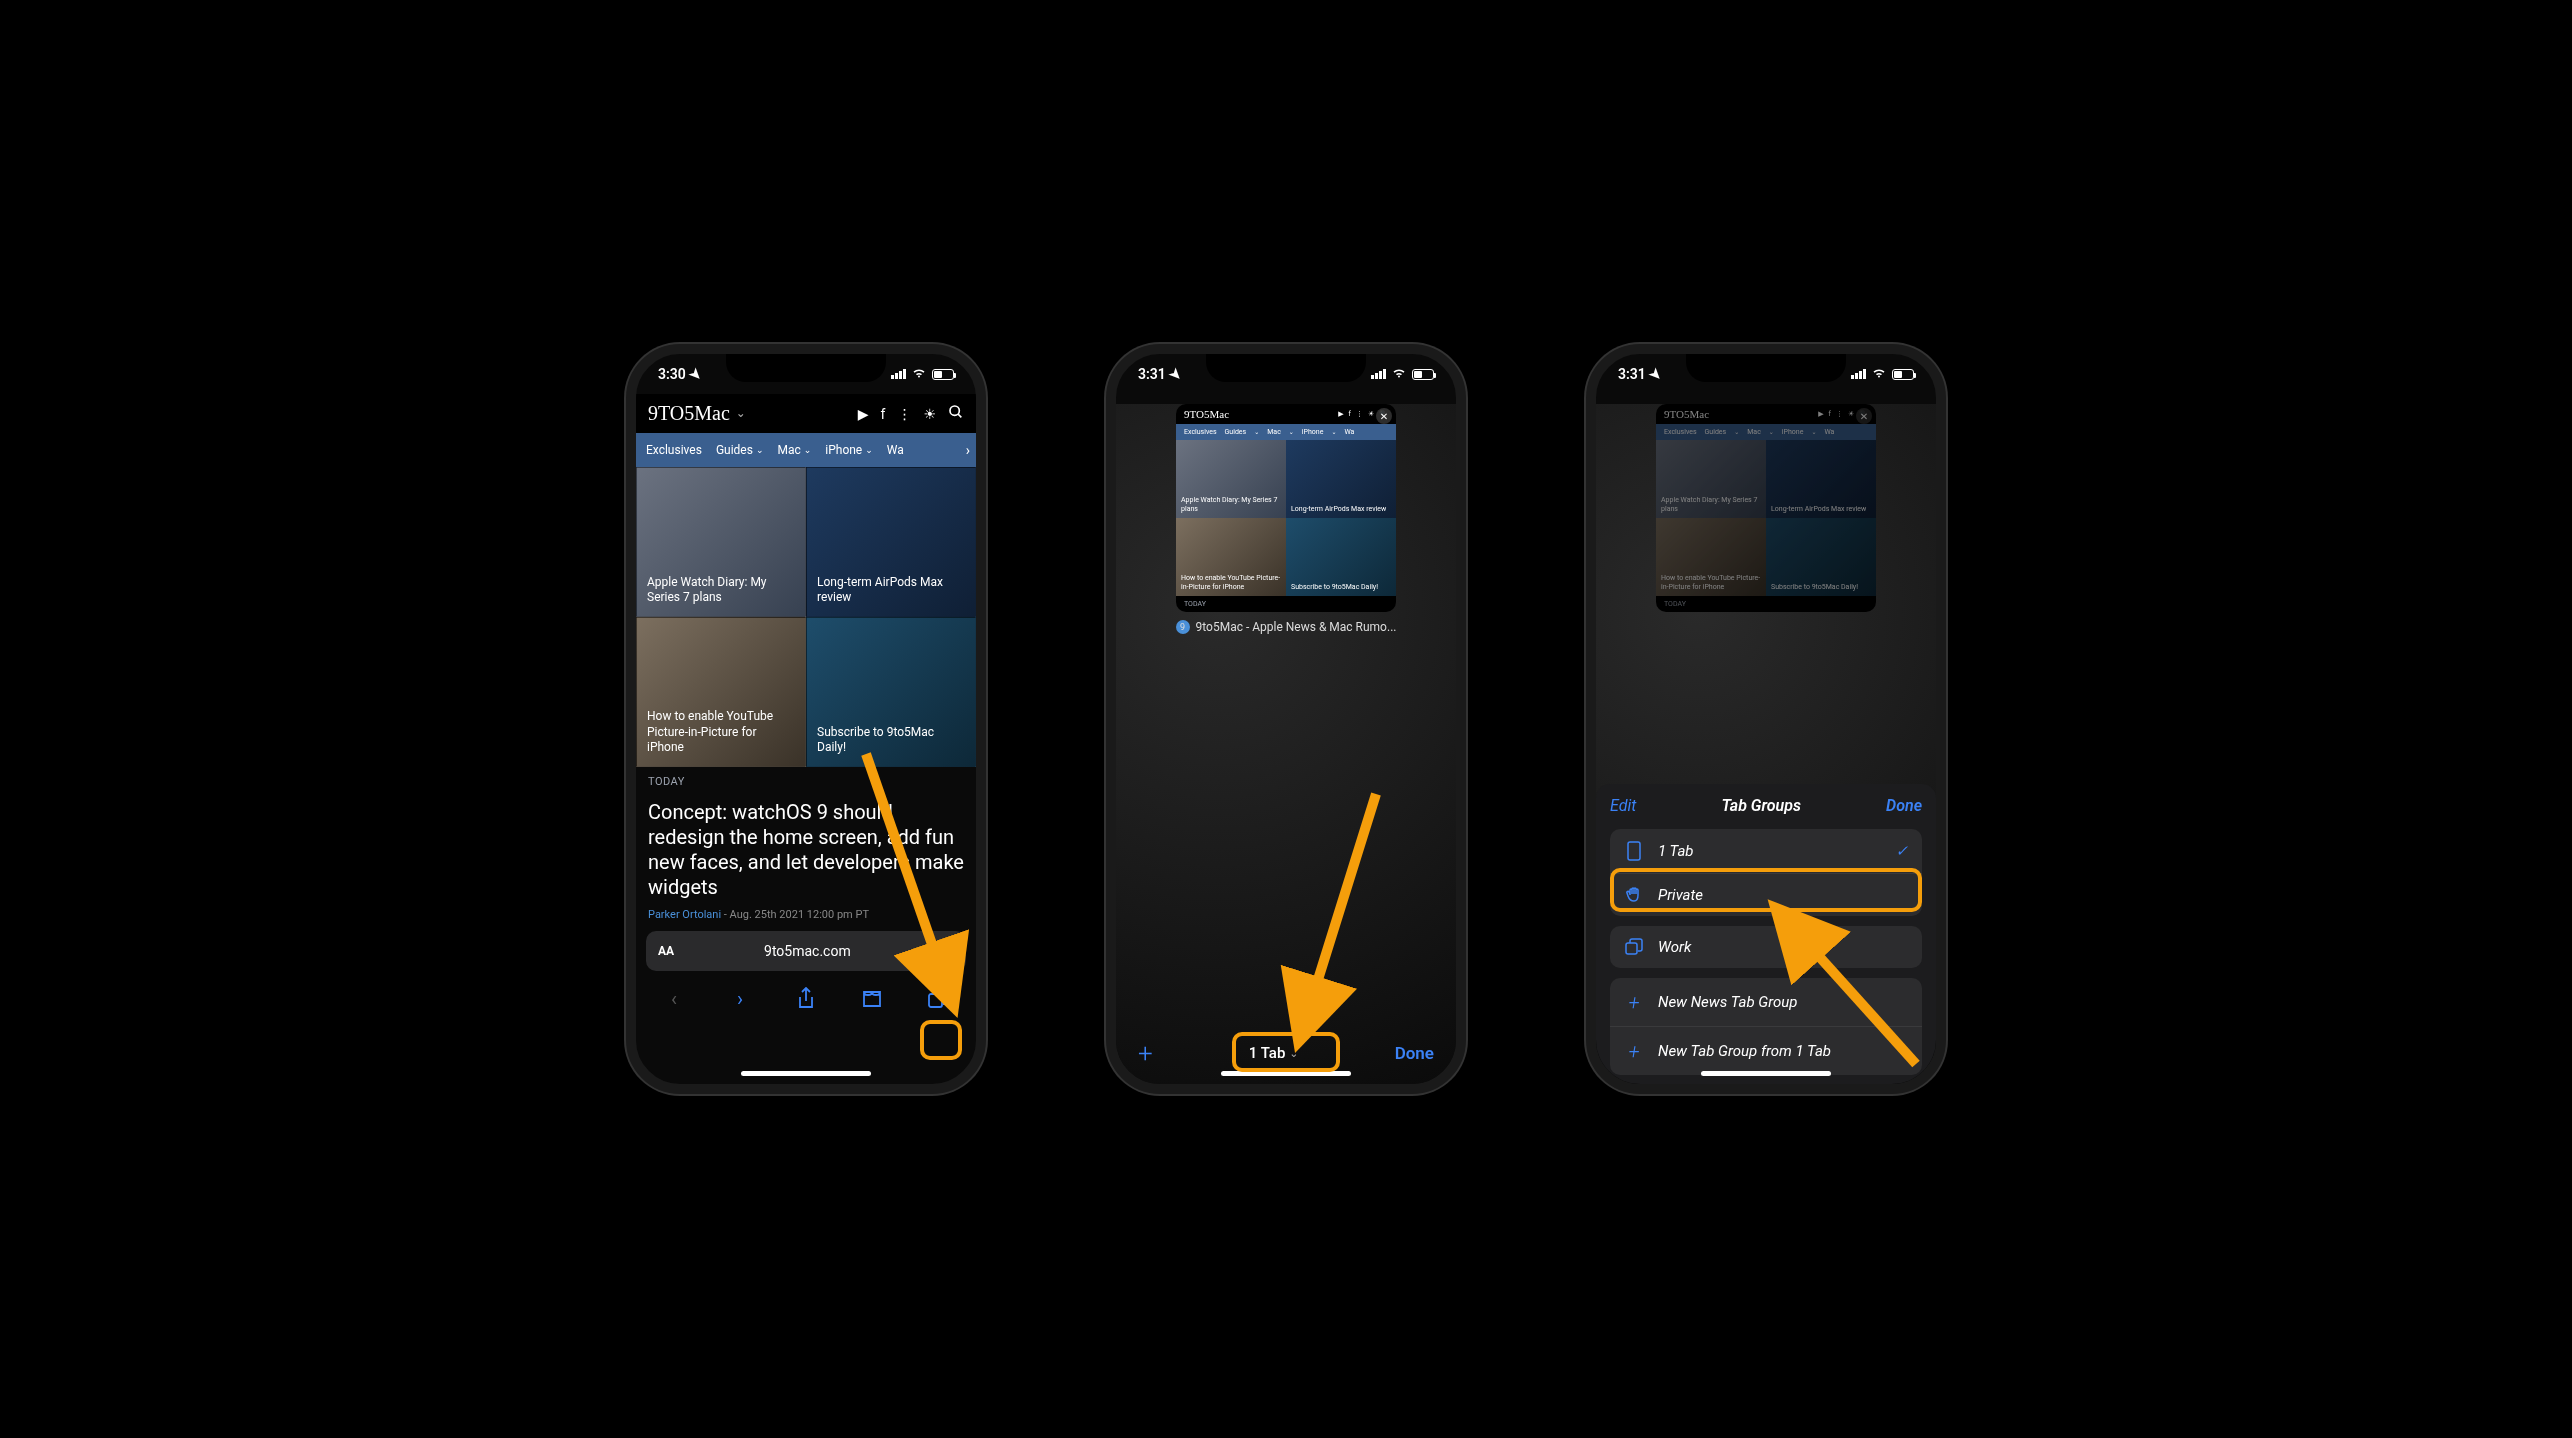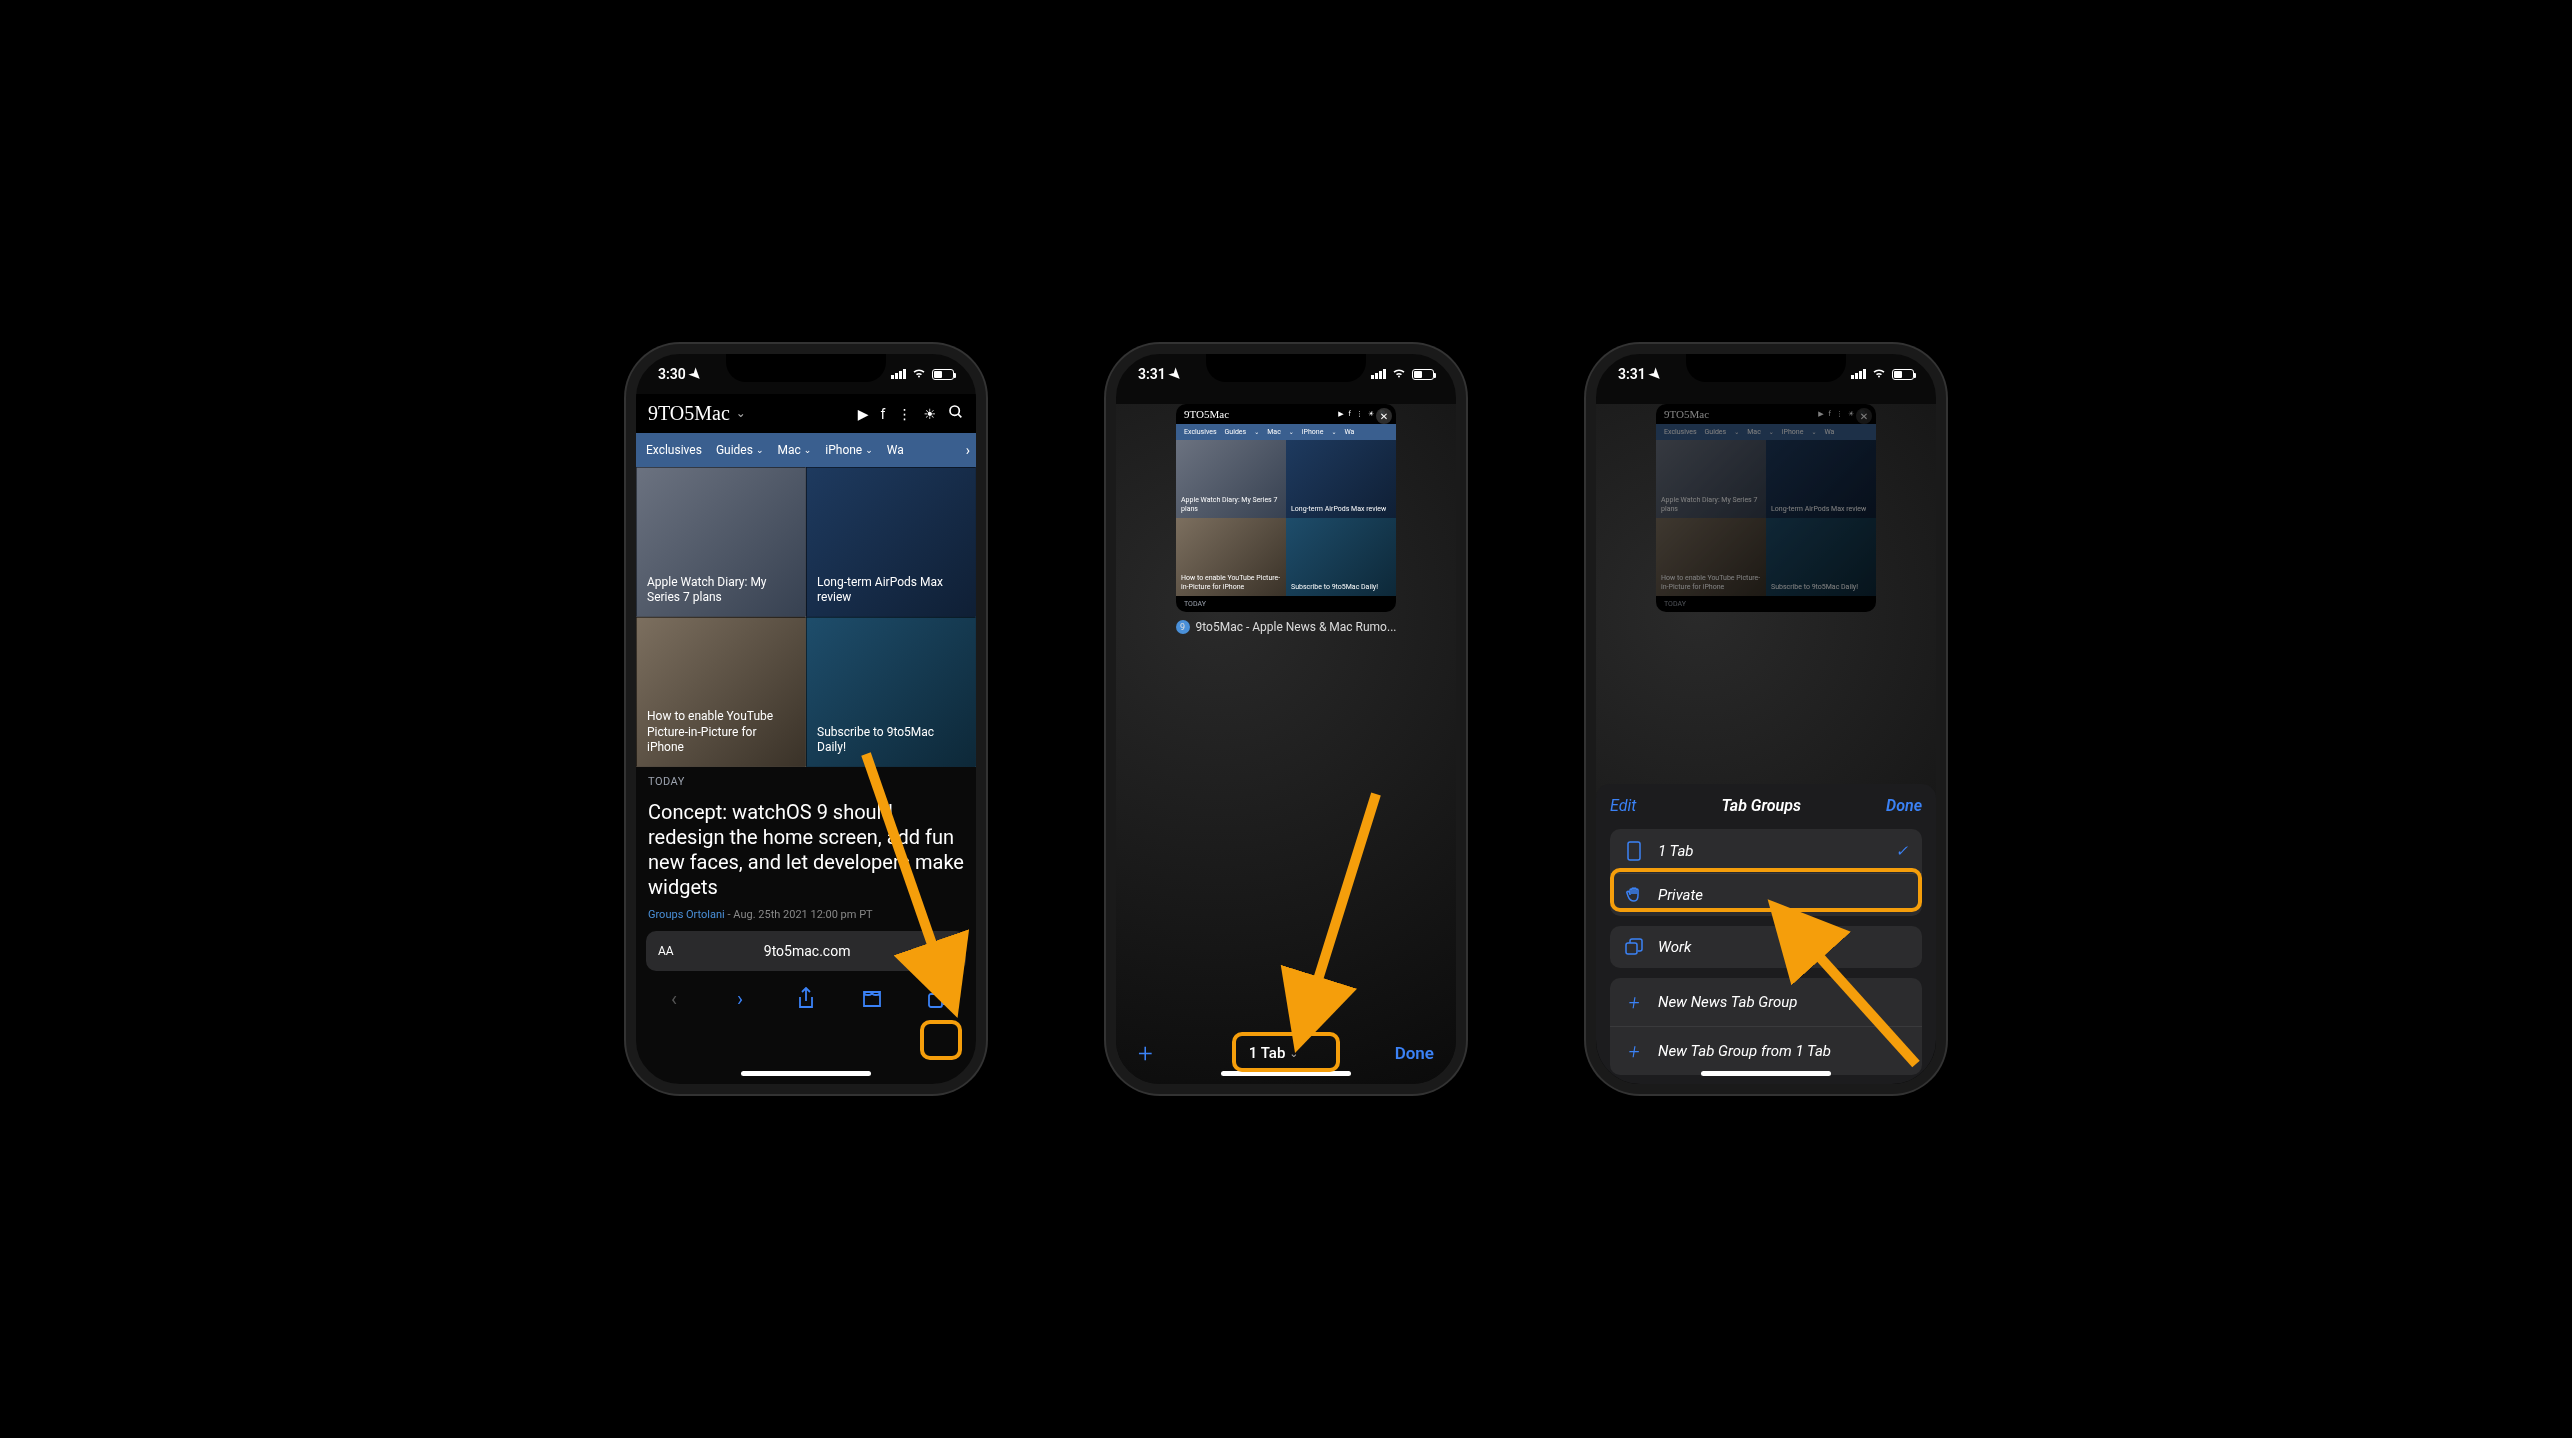--- a/index.html
+++ b/index.html
@@ -112,21 +112,21 @@
   .headline{padding:4px 12px 8px;font-size:20px;line-height:1.25;}
   .byline{padding:0 12px 10px;font-size:11px;}
   .byline .author{color:#4a90d9;}
   .byline .date{color:#888;}
 
   .url-bar{
     margin:0 10px;height:40px;background:#2a2a2c;border-radius:10px;
     display:flex;align-items:center;justify-content:space-between;
     padding:0 12px;font-size:14px;
   }
-  .url-bar .aa{font-weight:400;font-size:12px;}
+  .url-bar .aa{font-weight:700;font-size:12px;}
   .url-bar .domain{color:#fff;}
   .url-bar .reload{font-size:16px;}
 
   .safari-toolbar{
     display:flex;justify-content:space-between;align-items:center;
     padding:12px 22px 20px;
     color:var(--accent);font-size:20px;
   }
   .safari-toolbar span{display:flex;align-items:center;justify-content:center;width:32px;height:32px;}
 
@@ -294,21 +294,21 @@
         <span>How to enable YouTube Picture-in-Picture for iPhone</span>
       </div>
     <div class="tile">
         <span>Subscribe to 9to5Mac Daily!</span>
       </div>
   </div>
 
   <div class="today-label">TODAY</div>
   <div class="headline">Concept: watchOS 9 should redesign the home screen, add fun new faces, and let developers make widgets</div>
   <div class="byline">
-    <span class="author">Groups Ortolani</span>
+    <span class="author">Parker Ortolani</span>
     <span class="date">- Aug. 25th 2021 12:00 pm PT</span>
   </div>
 
   <div class="url-bar">
     <span class="aa">AA</span>
     <span class="domain">9to5mac.com</span>
     <span class="reload">↻</span>
   </div>
 
   <div class="safari-toolbar">

